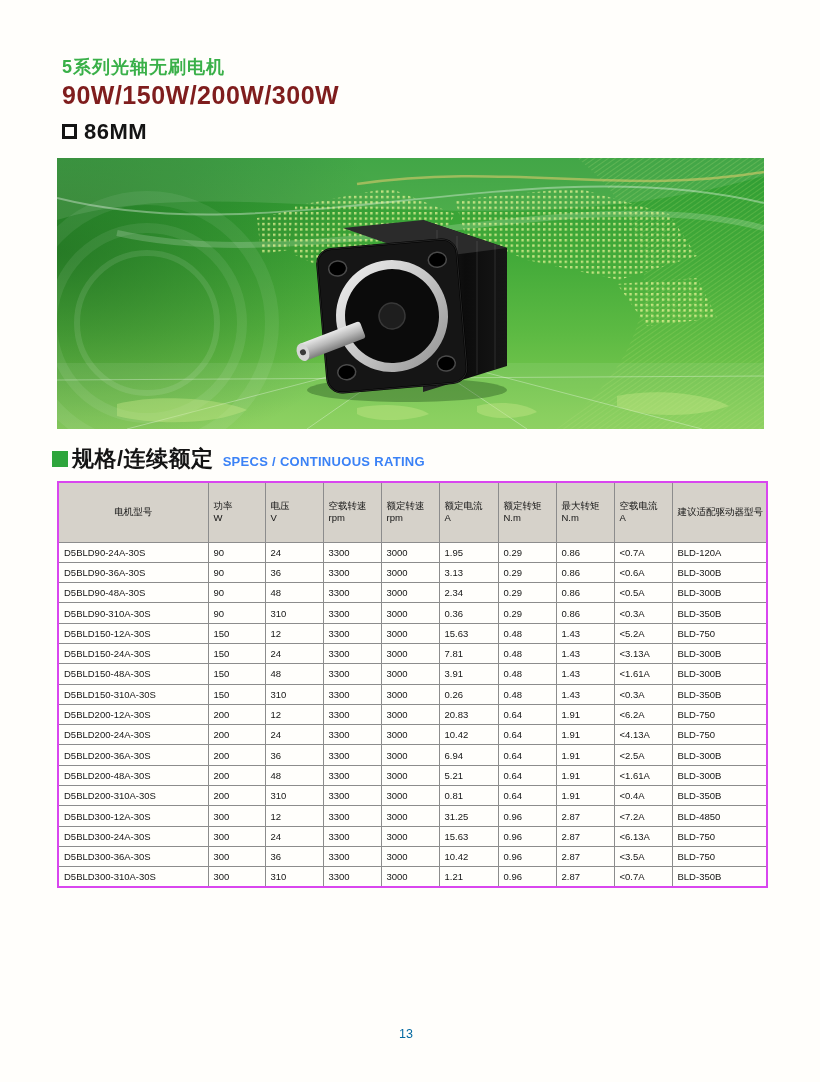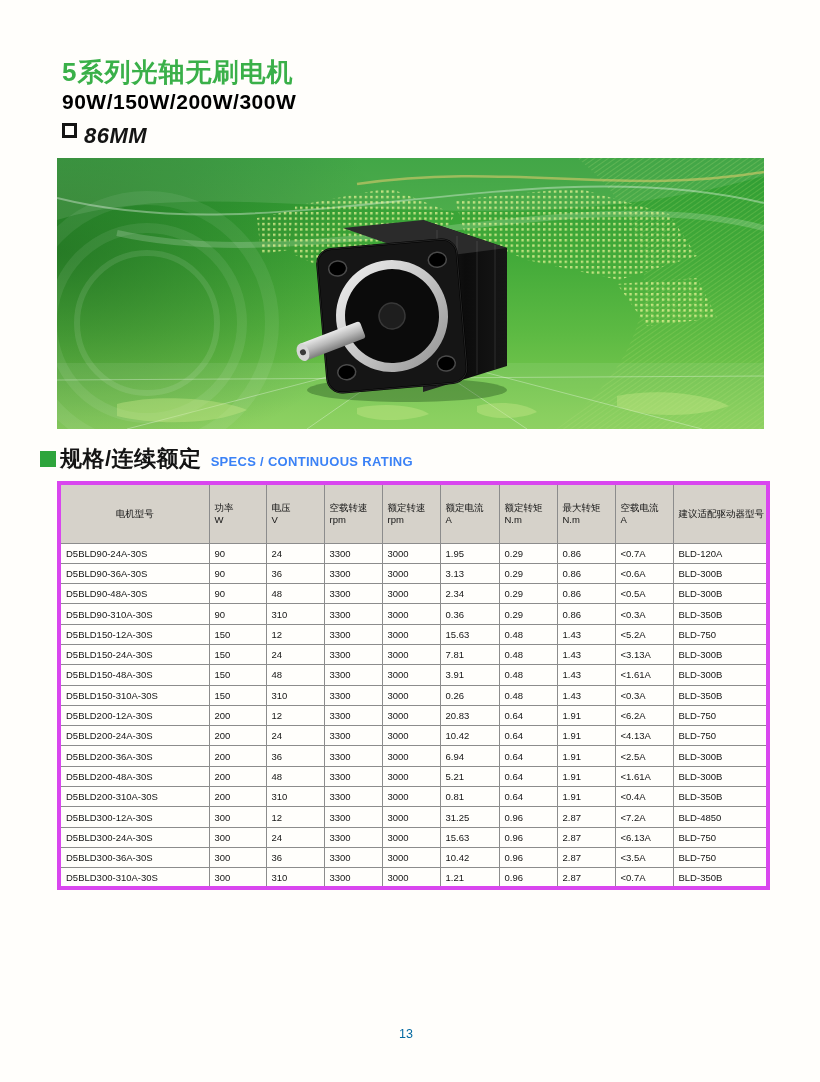--- a/index.html
+++ b/index.html
@@ -2,40 +2,40 @@
 <html><head>
 <meta charset="utf-8">
 <style>
   * { margin:0; padding:0; box-sizing:border-box; }
   html,body { width:820px; background:#fffefb; }
   body { font-family:"Liberation Sans", sans-serif; color:#1a1a1a; }
   .page { position:relative; width:820px; height:1082px; background:#fffefb; overflow:hidden; }
 
   
   .title-block { position:absolute; left:62px; top:58px; }
-  .title-cn { font-size:26px; font-weight:bold; color:#3ab049; letter-spacing:1px; line-height:1.1; }
-  .title-power { font-size:21px; font-weight:bold; color:#000000; margin-top:3px; letter-spacing:.5px; }
-  .size-row { display:flex; margin-top:9px;font-style:italic; }
+  .title-cn { font-size:18px; font-weight:bold; color:#3ab049; letter-spacing:1px; line-height:1.1; }
+  .title-power { font-size:25px; font-weight:bold; color:#7f1d1d; margin-top:3px; letter-spacing:.5px; }
+  .size-row { display:flex; align-items:center; margin-top:9px; }
   .size-square { width:15px; height:15px; border:3px solid #141414; margin-right:7px; display:inline-block; }
   .size-text { font-size:22px; font-weight:bold; color:#141414; letter-spacing:.5px; }
 
   
   .banner { position:absolute; left:57px; top:158px; width:707px; height:271px; overflow:hidden; }
   .banner svg { display:block; }
 
   
-  .section-header { position:absolute; left:40px; top:444px; display:flex; align-items:baseline; }
+  .section-header { position:absolute; left:52px; top:444px; display:flex; align-items:baseline; }
   .section-bullet { width:16px; height:16px; background:#2ea53c; margin-right:4px; align-self:center; }
   .section-cn { font-size:22px; font-weight:bold; color:#141414; letter-spacing:.5px; }
   .section-en { font-size:13px; font-weight:bold; color:#3b82f6; margin-left:9px; letter-spacing:.3px; }
 
   
   .table-wrap { position:absolute; left:57px; top:481px; width:709px; }
   table.spec { width:709px; border-collapse:collapse; table-layout:fixed;
-               border:4px solid #d946ef; }
+               border:2px solid #d946ef; }
   table.spec th, table.spec td { border:1px solid #8c8c8c; font-size:9.5px; text-align:left;
                padding:0 0 0 5px; color:#141414; overflow:hidden; white-space:nowrap; }
   table.spec th { background:#d6d2ca; font-weight:normal; height:60px; vertical-align:middle; line-height:12px; }
   table.spec th.center { text-align:center; padding:0; }
   table.spec td { height:20.3px; background:#fffefb; }
   .h-unit { display:block; }
   col.c-model { width:150px; } col.c-w { width:57px; } col.c-v { width:58px; }
   col.c-nl { width:58px; } col.c-rs { width:58px; } col.c-ra { width:59px; }
   col.c-rt { width:58px; } col.c-mt { width:58px; } col.c-na { width:58px; }
   col.c-drv { width:95px; }

